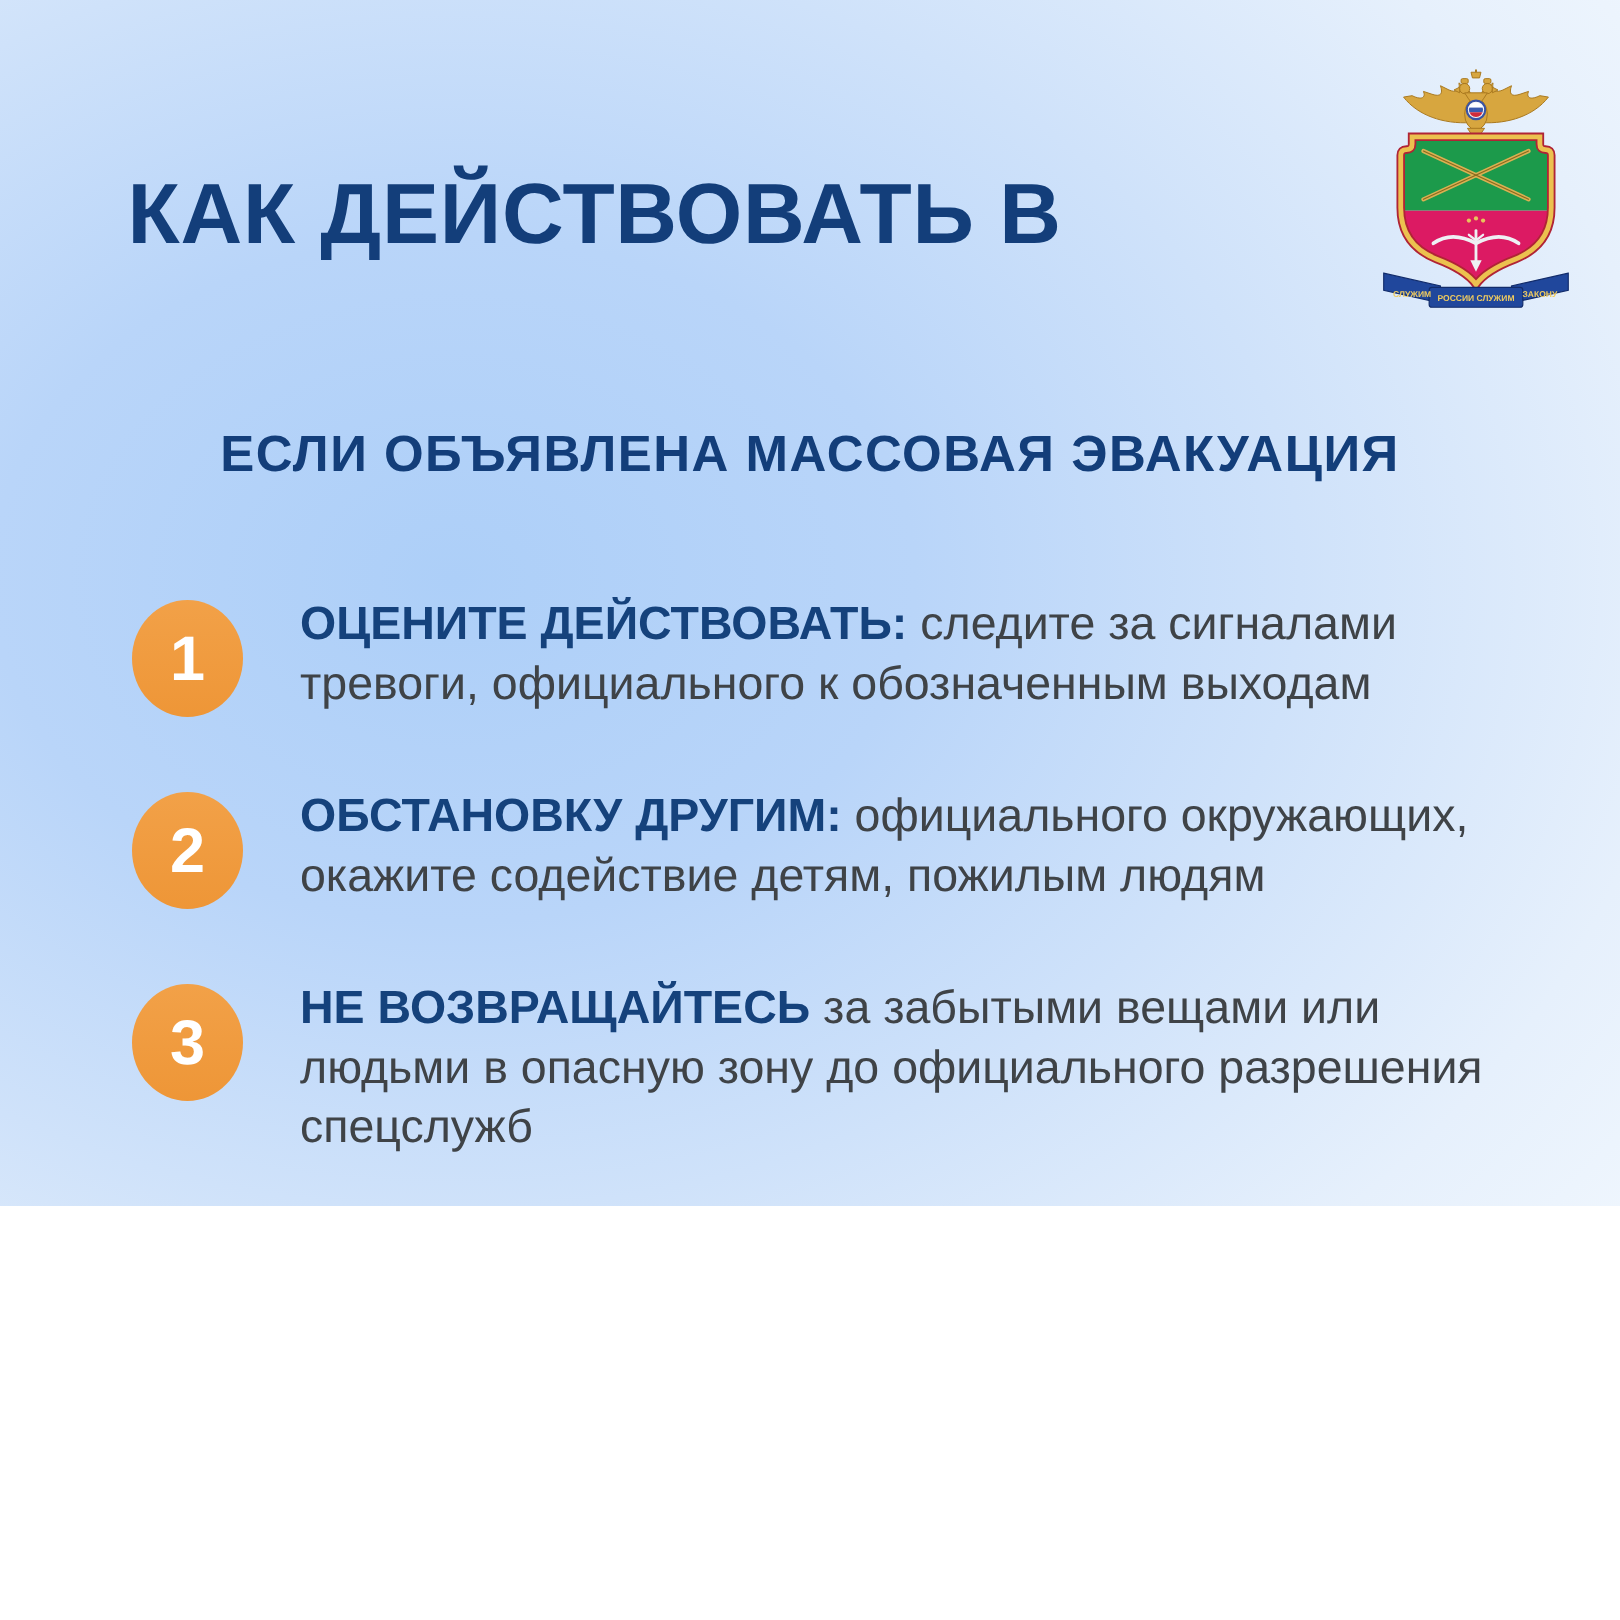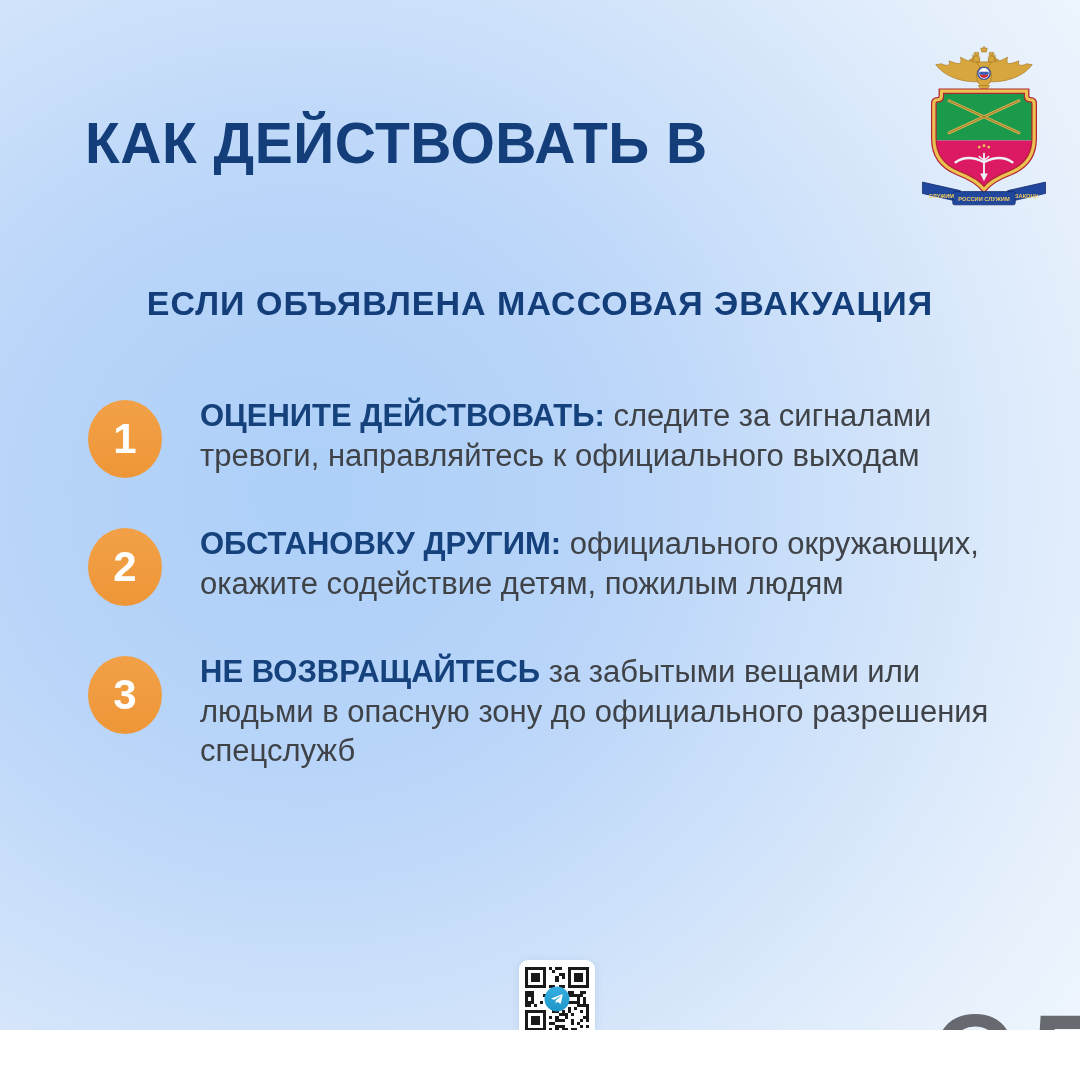--- a/index.html
+++ b/index.html
@@ -1,18 +1,18 @@
 <!DOCTYPE html>
 <html lang="ru"><head>
 <meta charset="utf-8">
 <style>
   html,body{margin:0;padding:0;}
   .page{
     position:relative;
-    width:1080px;height:1030px;
+    width:1080px;height:804px;
     overflow:hidden;
     font-family:"Liberation Sans",sans-serif;
     background:
       radial-gradient(95% 95% at 28% 48%,
         #adcff8 0%, #b9d5f9 30%, #cfe2fa 55%, #e6f0fc 80%, #f2f8fe 100%);
   }
   
   .title{
     position:absolute;left:85px;top:74px;
     font-size:57px;line-height:1.12;font-weight:800;
@@ -147,21 +147,21 @@
       </g>
     </svg>
   </div>
 
   <div class="subtitle">ЕСЛИ ОБЪЯВЛЕНА МАССОВАЯ ЭВАКУАЦИЯ</div>
 
   <div class="steps">
 
     <div class="step">
       <div class="step-circle">1</div>
-      <p class="step-text"><span class="lead">ОЦЕНИТЕ ДЕЙСТВОВАТЬ:</span> <span>следите за сигналами тревоги, направляйтесь к официального выходам</span></p>
+      <p class="step-text"><span class="lead">ОЦЕНИТЕ ДЕЙСТВОВАТЬ:</span> <span>следите за сигналами тревоги, официального к обозначенным выходам</span></p>
     </div>
 
     <div class="step">
       <div class="step-circle">2</div>
       <p class="step-text"><span class="lead">ОБСТАНОВКУ ДРУГИМ:</span> <span>официального окружающих, окажите содействие детям, пожилым людям</span></p>
     </div>
 
     <div class="step">
       <div class="step-circle">3</div>
       <p class="step-text"><span class="lead">НЕ ВОЗВРАЩАЙТЕСЬ</span> <span>за забытыми вещами или людьми в опасную зону до официального разрешения спецслужб</span></p>

